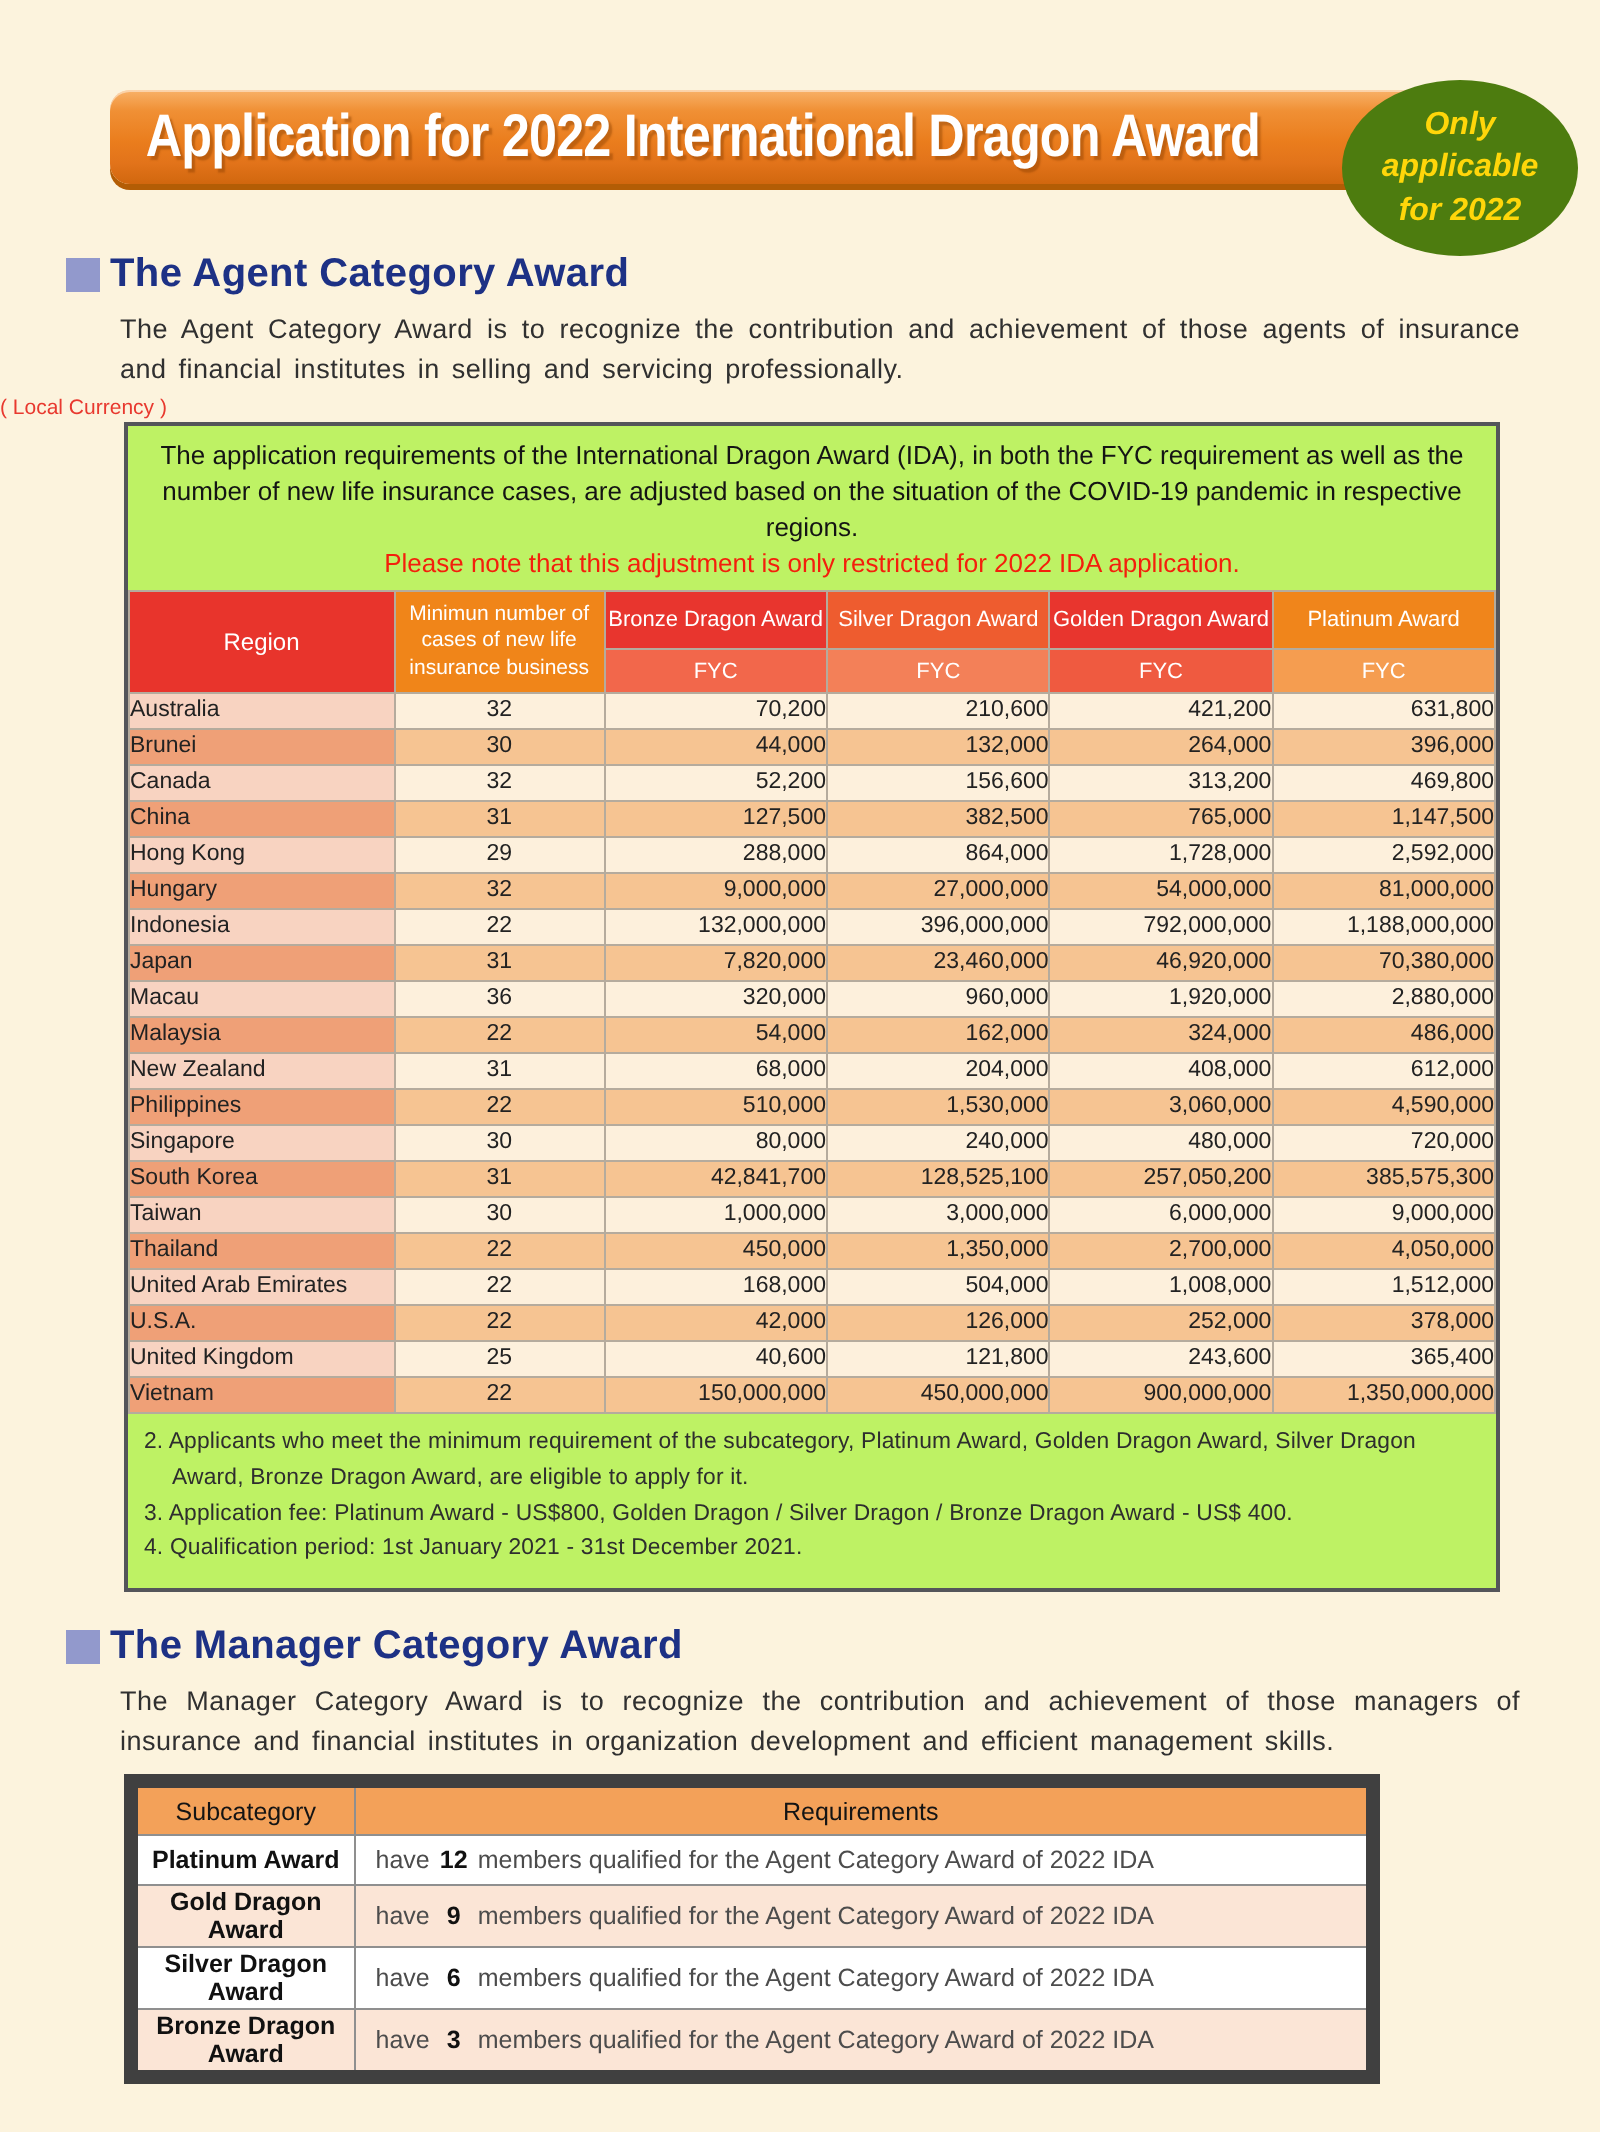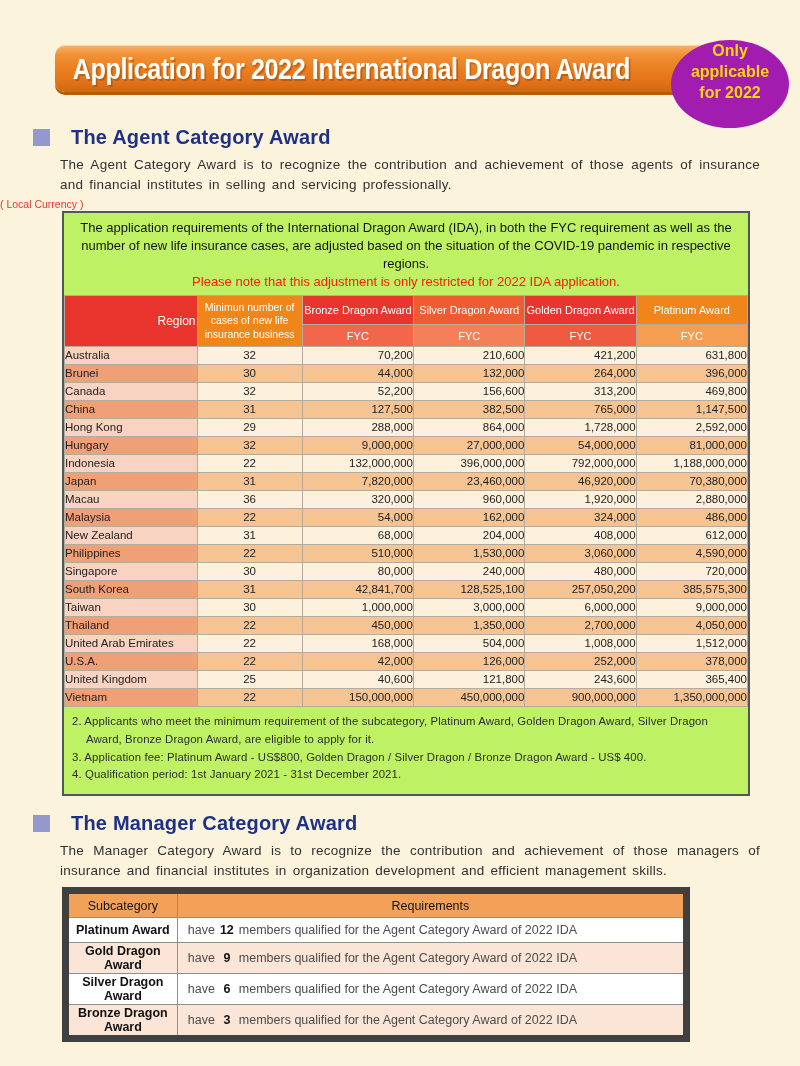--- a/index.html
+++ b/index.html
@@ -20,42 +20,43 @@
   }
   .banner-title{
     color:#fff;font-weight:700;font-size:30px;white-space:nowrap;
     letter-spacing:-0.5px;
     transform:scaleX(0.84);transform-origin:46% center;
     margin-right:88px;
     text-shadow:2px 2px 1px rgba(140,65,0,.45);
   }
   .badge{
     position:absolute;left:616px;top:-5px;width:118px;height:88px;
-    background:#a21caf;border-radius:50%;
-    display:flex;flex-direction:column;align-items:center;justify-content:flex-start;
+    background:#4d7c0f;border-radius:50%;
+    display:flex;flex-direction:column;align-items:center;justify-content:center;
     z-index:3;
+    font-style:italic;
   }
   .badge span{color:#ffd60a;font-weight:700;font-size:16px;line-height:1.32;}
   
-  .section-heading{display:flex;align-items:center;gap:21px;margin:34px 0 6px 33px;}
+  .section-heading{display:flex;align-items:center;gap:5px;margin:34px 0 6px 33px;}
   .section-heading.second{margin-top:16px;}
   .bullet{width:17px;height:17px;background:#9299cc;flex:0 0 auto;}
   .heading-text{font-size:20px;font-weight:700;color:#1d3185;letter-spacing:.2px;}
   .para{
     margin:4px 40px 2px 60px;font-size:13.5px;color:#303030;
     text-align:justify;line-height:1.5;letter-spacing:.25px;word-spacing:2px;
   }
   .local-currency{text-align:left;margin:0 52px 1px 0;color:#e8392f;font-size:10.5px;}
   
   .agent-box{margin:0 50px 0 62px;border:2px solid#54555a;background:#bef264;}
   .notice{padding:6px 6px 4px;text-align:center;font-size:13px;line-height:1.4;color:#141414;}
   .notice-red{color:#f41f0c;}
   table.agent-table{width:100%;border-collapse:collapse;table-layout:fixed;}
   table.agent-table th,table.agent-table td{border:1px solid #b5ab9d;overflow:hidden;}
-  .th-region{background:#e8342c;color:#fff;font-weight:400;font-size:12px;text-align:right;}
+  .th-region{background:#e8342c;color:#fff;font-weight:400;font-size:12px;}
   .th-min{background:#f08519;color:#fff;font-weight:400;font-size:10.5px;line-height:1.3;padding:2px 4px;}
   .th-award{color:#fff;font-weight:400;font-size:11px;height:26px;}
   .a0,.a2{background:#e8352e;}
   .a1{background:#ee5c2f;}
   .a3{background:#f0851b;}
   .th-fyc{color:#fff;font-weight:400;font-size:11px;height:19px;}
   .f0{background:#f2674b;}
   .f1{background:#f38058;}
   .f2{background:#ef5a40;}
   .f3{background:#f59d50;}

